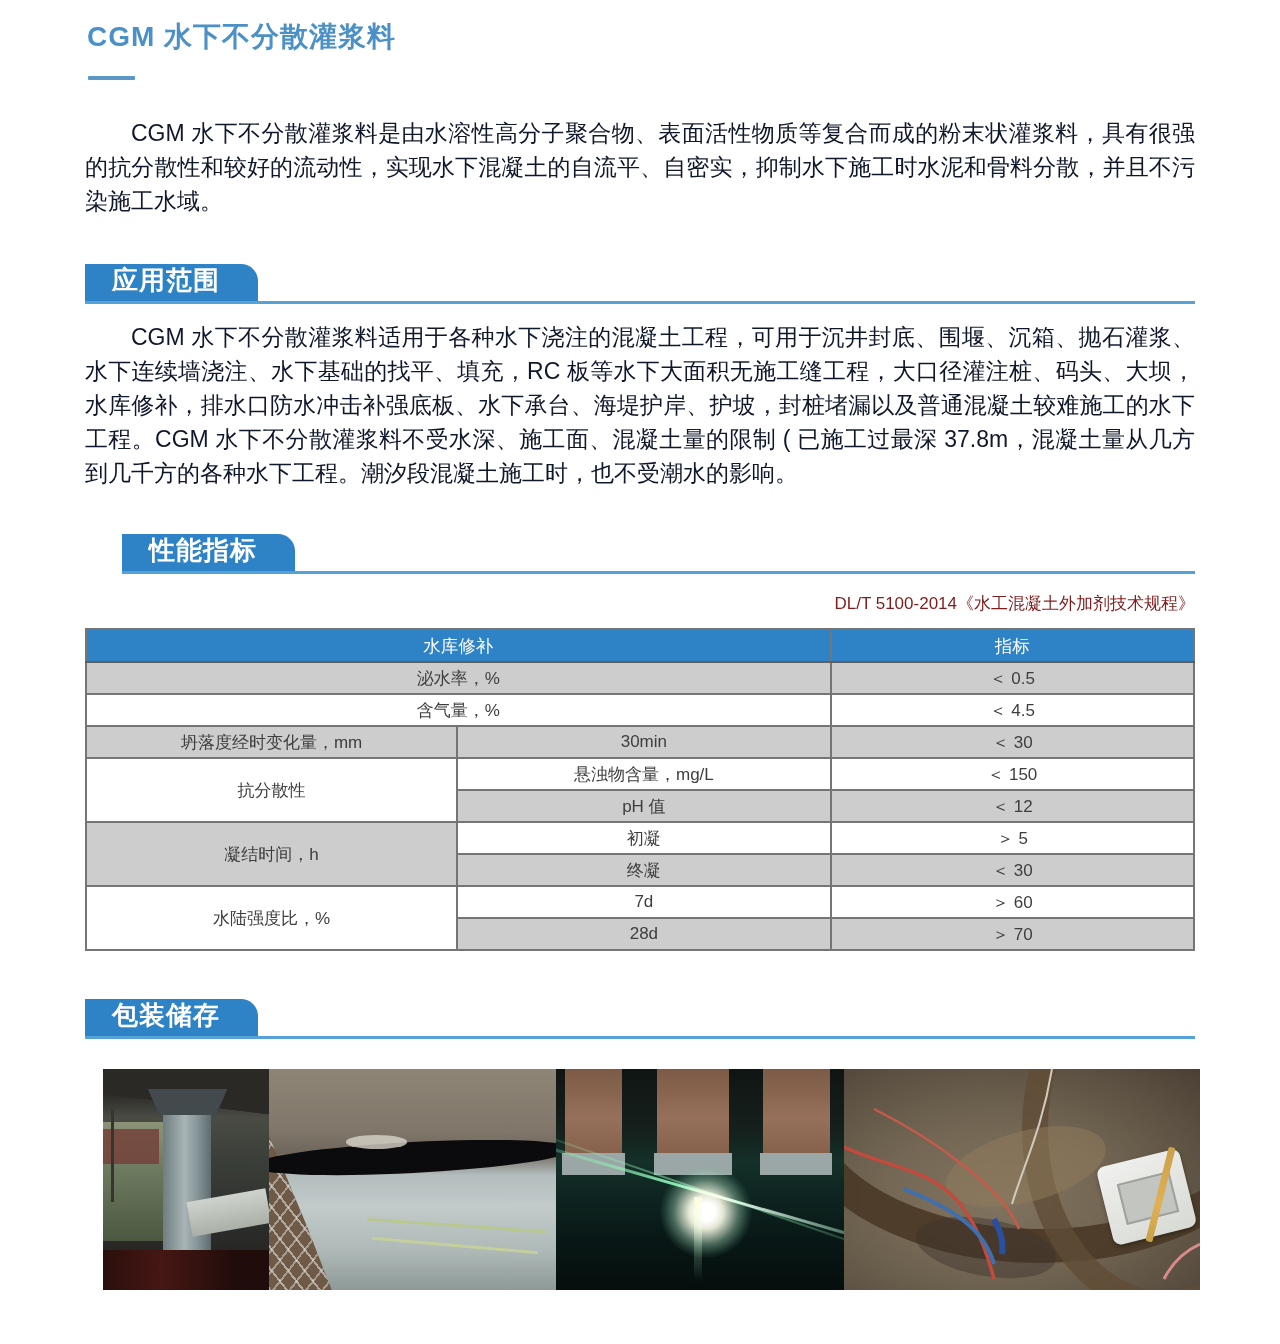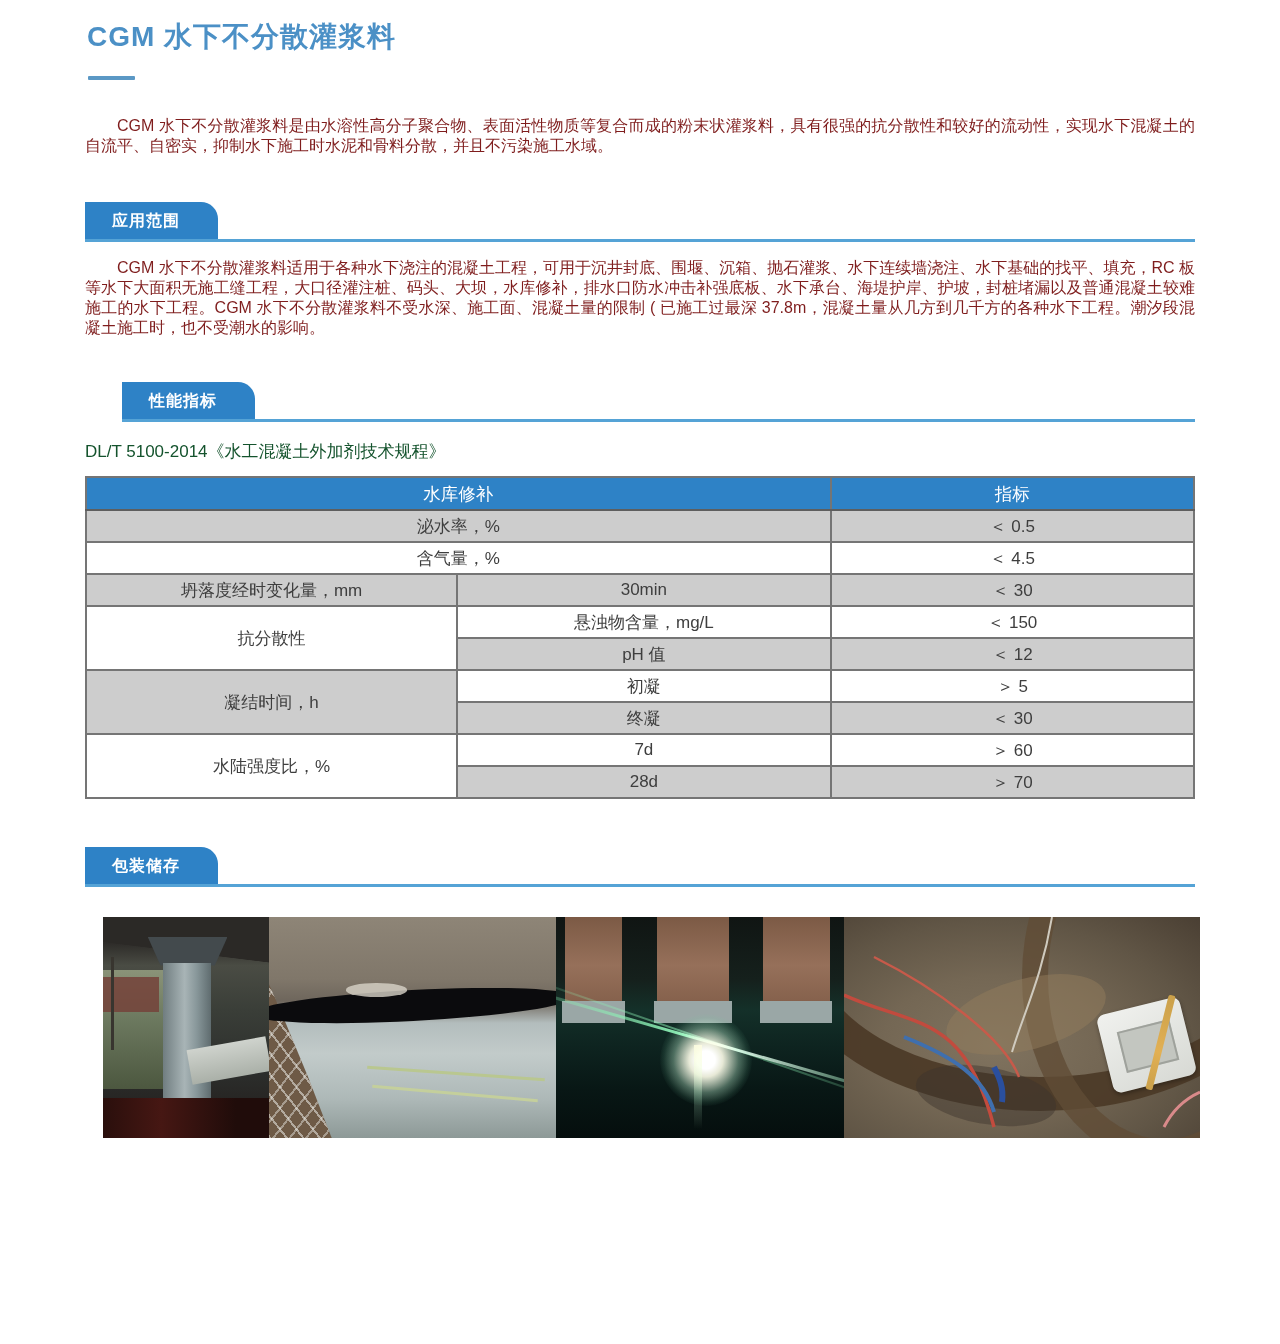--- a/index.html
+++ b/index.html
@@ -12,40 +12,40 @@
 
   
   .page-title{
     margin:8px 0 0 2px;font-size:28px;line-height:38px;font-weight:bold;
     color:#4b90c6;letter-spacing:1px;
   }
   .title-underline{width:47px;height:4px;background:#5b98c5;margin:20px 0 0 3px;border-radius:1px;}
 
   
   .para{
-    margin:36px 0 0 0;font-size:16px;line-height:20px;color:#7f1d1d;
+    margin:36px 0 0 0;font-size:23px;line-height:34px;color:#0f172a;
     text-indent:2em;text-align:justify;
   }
 
   
   .section-head{border-bottom:3px solid #55a3d6;font-size:0;line-height:0;}
   .sh-app{margin-top:46px;}
   .sh-perf{margin-top:44px;margin-left:37px;}
   .sh-pack{margin-top:48px;}
   .badge{
     display:inline-block;background:#2e82c6;color:#ffffff;
-    font-size:16px;font-weight:bold;line-height:37px;
+    font-size:26px;font-weight:bold;line-height:37px;
     padding:0 38px 0 27px;border-radius:0 17px 0 0;
-    vertical-align:bottom;letter-spacing:1px;
+    vertical-align:bottom;letter-spacing:1px;font-family:Liberation Mono, monospace;
   }
 
   .app-body{margin-top:16px;}
 
   
-  .std-caption{margin-top:18px;text-align:left;font-size:17px;color:#14532d;}
+  .std-caption{margin-top:18px;text-align:right;font-size:17px;color:#7f1d1d;}
 
   
   table.perf{
     width:100%;border-collapse:collapse;margin-top:13px;
     font-size:17px;color:#3e3e3e;table-layout:fixed;
   }
   table.perf th,table.perf td{
     border:2px solid #757575;text-align:center;height:30px;padding:0;font-weight:normal;
   }
   table.perf thead th{

